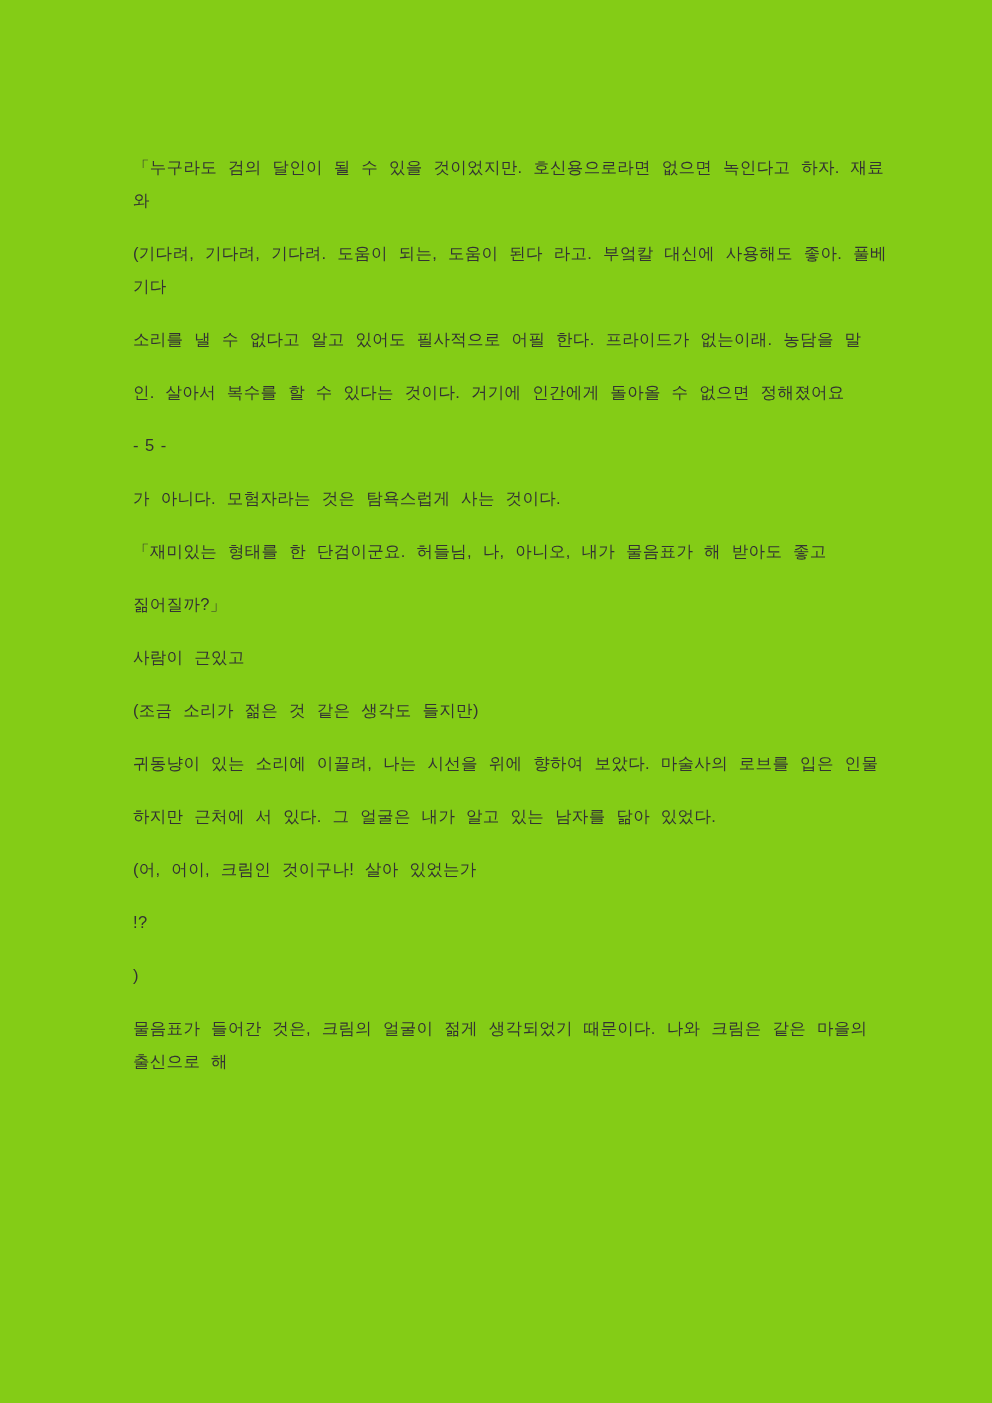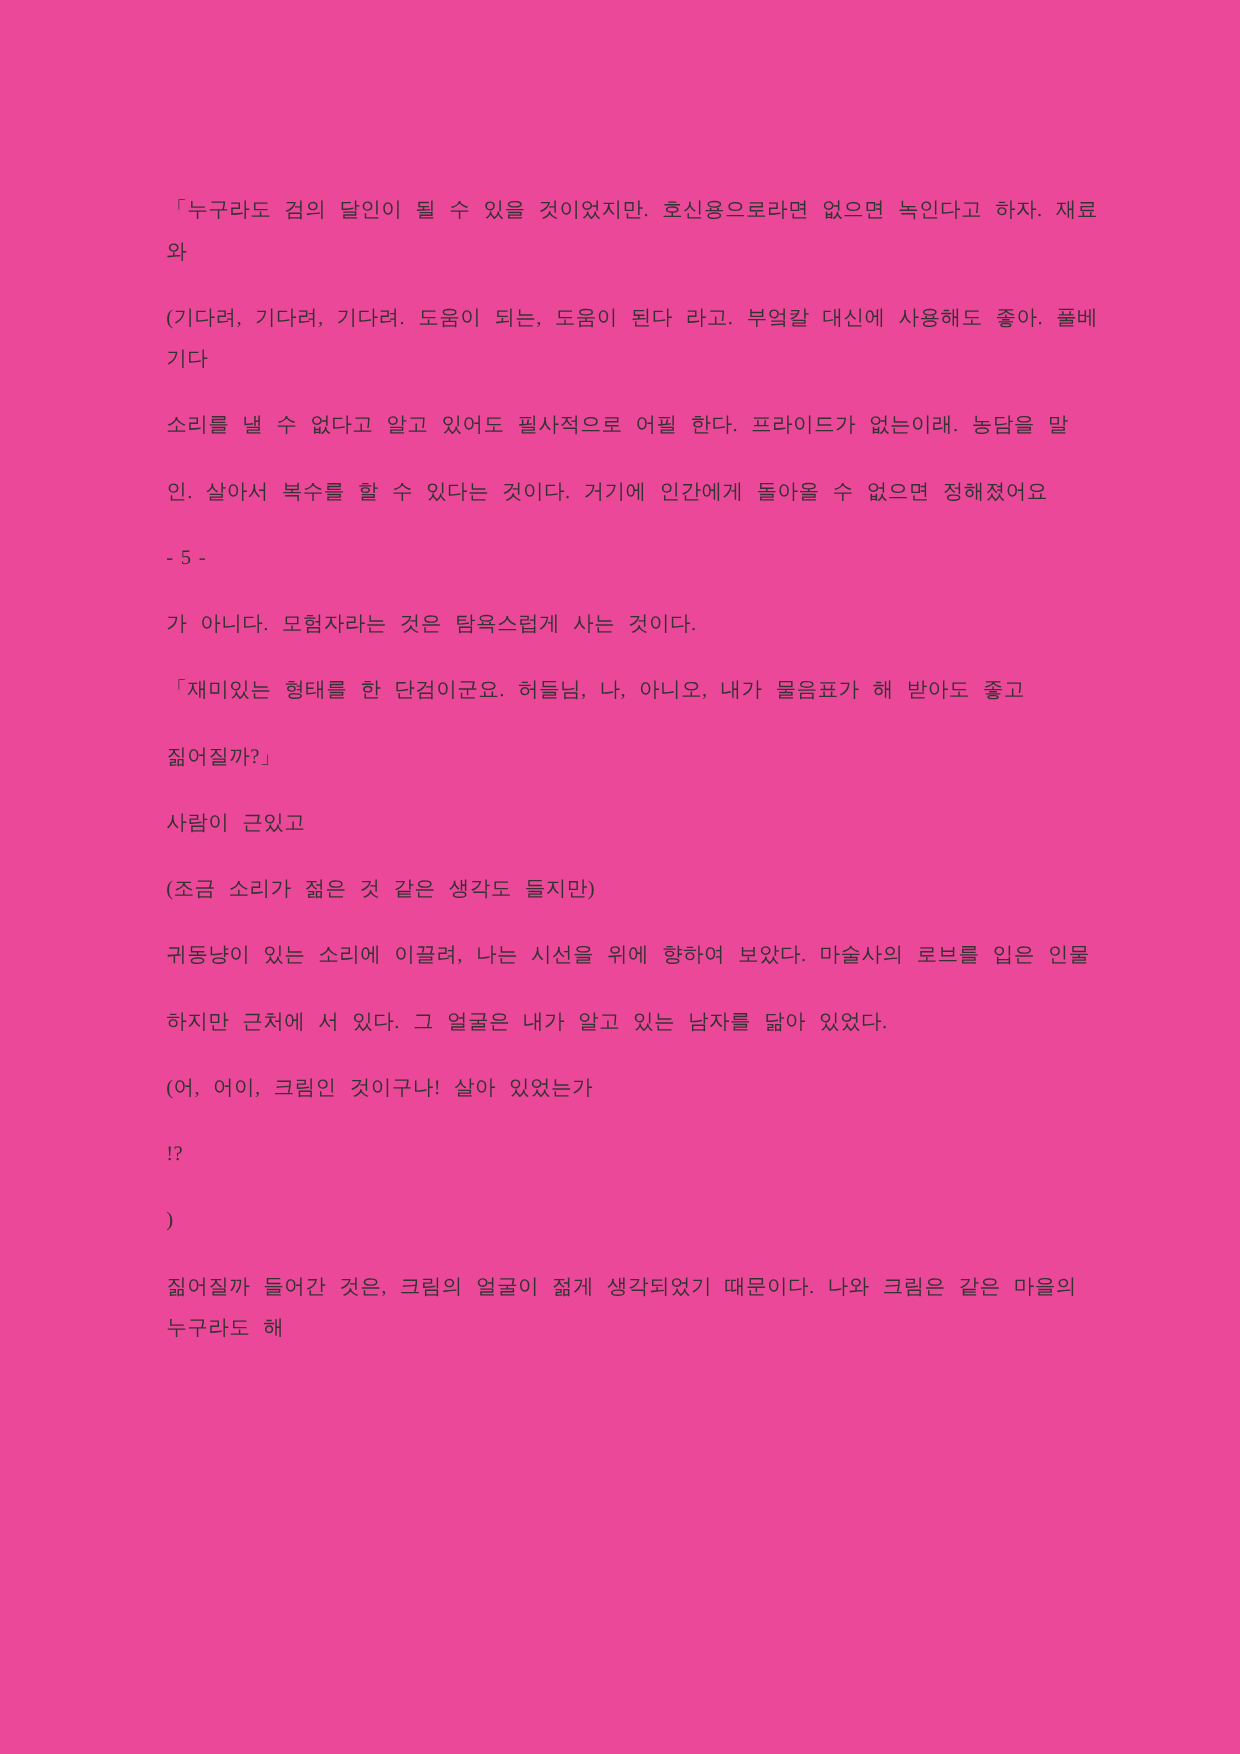--- a/index.html
+++ b/index.html
@@ -5,23 +5,22 @@
   html, body {
     margin: 0;
     padding: 0;
     background: #ffffff;
     font-family: "Liberation Sans", "DejaVu Sans", sans-serif;
   }
   .page {
     position: relative;
     width: 992px;
     height: 1403px;
-    background: #ec4899;
+    background: #84cc16;
     overflow: hidden;
-    font-family: Liberation Serif, serif;
   }
   .content {
     box-sizing: border-box;
     padding: 151px 100px 0 133px;
     width: 992px;
   }
   .block {
     margin: 0 0 20px 0;
   }
   .line {
@@ -105,18 +104,18 @@
 
     <div class="block">
       <div class="line">!?</div>
     </div>
 
     <div class="block">
       <div class="line">)</div>
     </div>
 
     <div class="block">
-      <div class="line">짊어질까 들어간 것은, 크림의 얼굴이 젊게 생각되었기 때문이다. 나와 크림은 같은 마을의</div>
-      <div class="line">누구라도 해</div>
+      <div class="line">물음표가 들어간 것은, 크림의 얼굴이 젊게 생각되었기 때문이다. 나와 크림은 같은 마을의</div>
+      <div class="line">출신으로 해</div>
     </div>
 
   </div>
 </div>
 
 </body></html>

